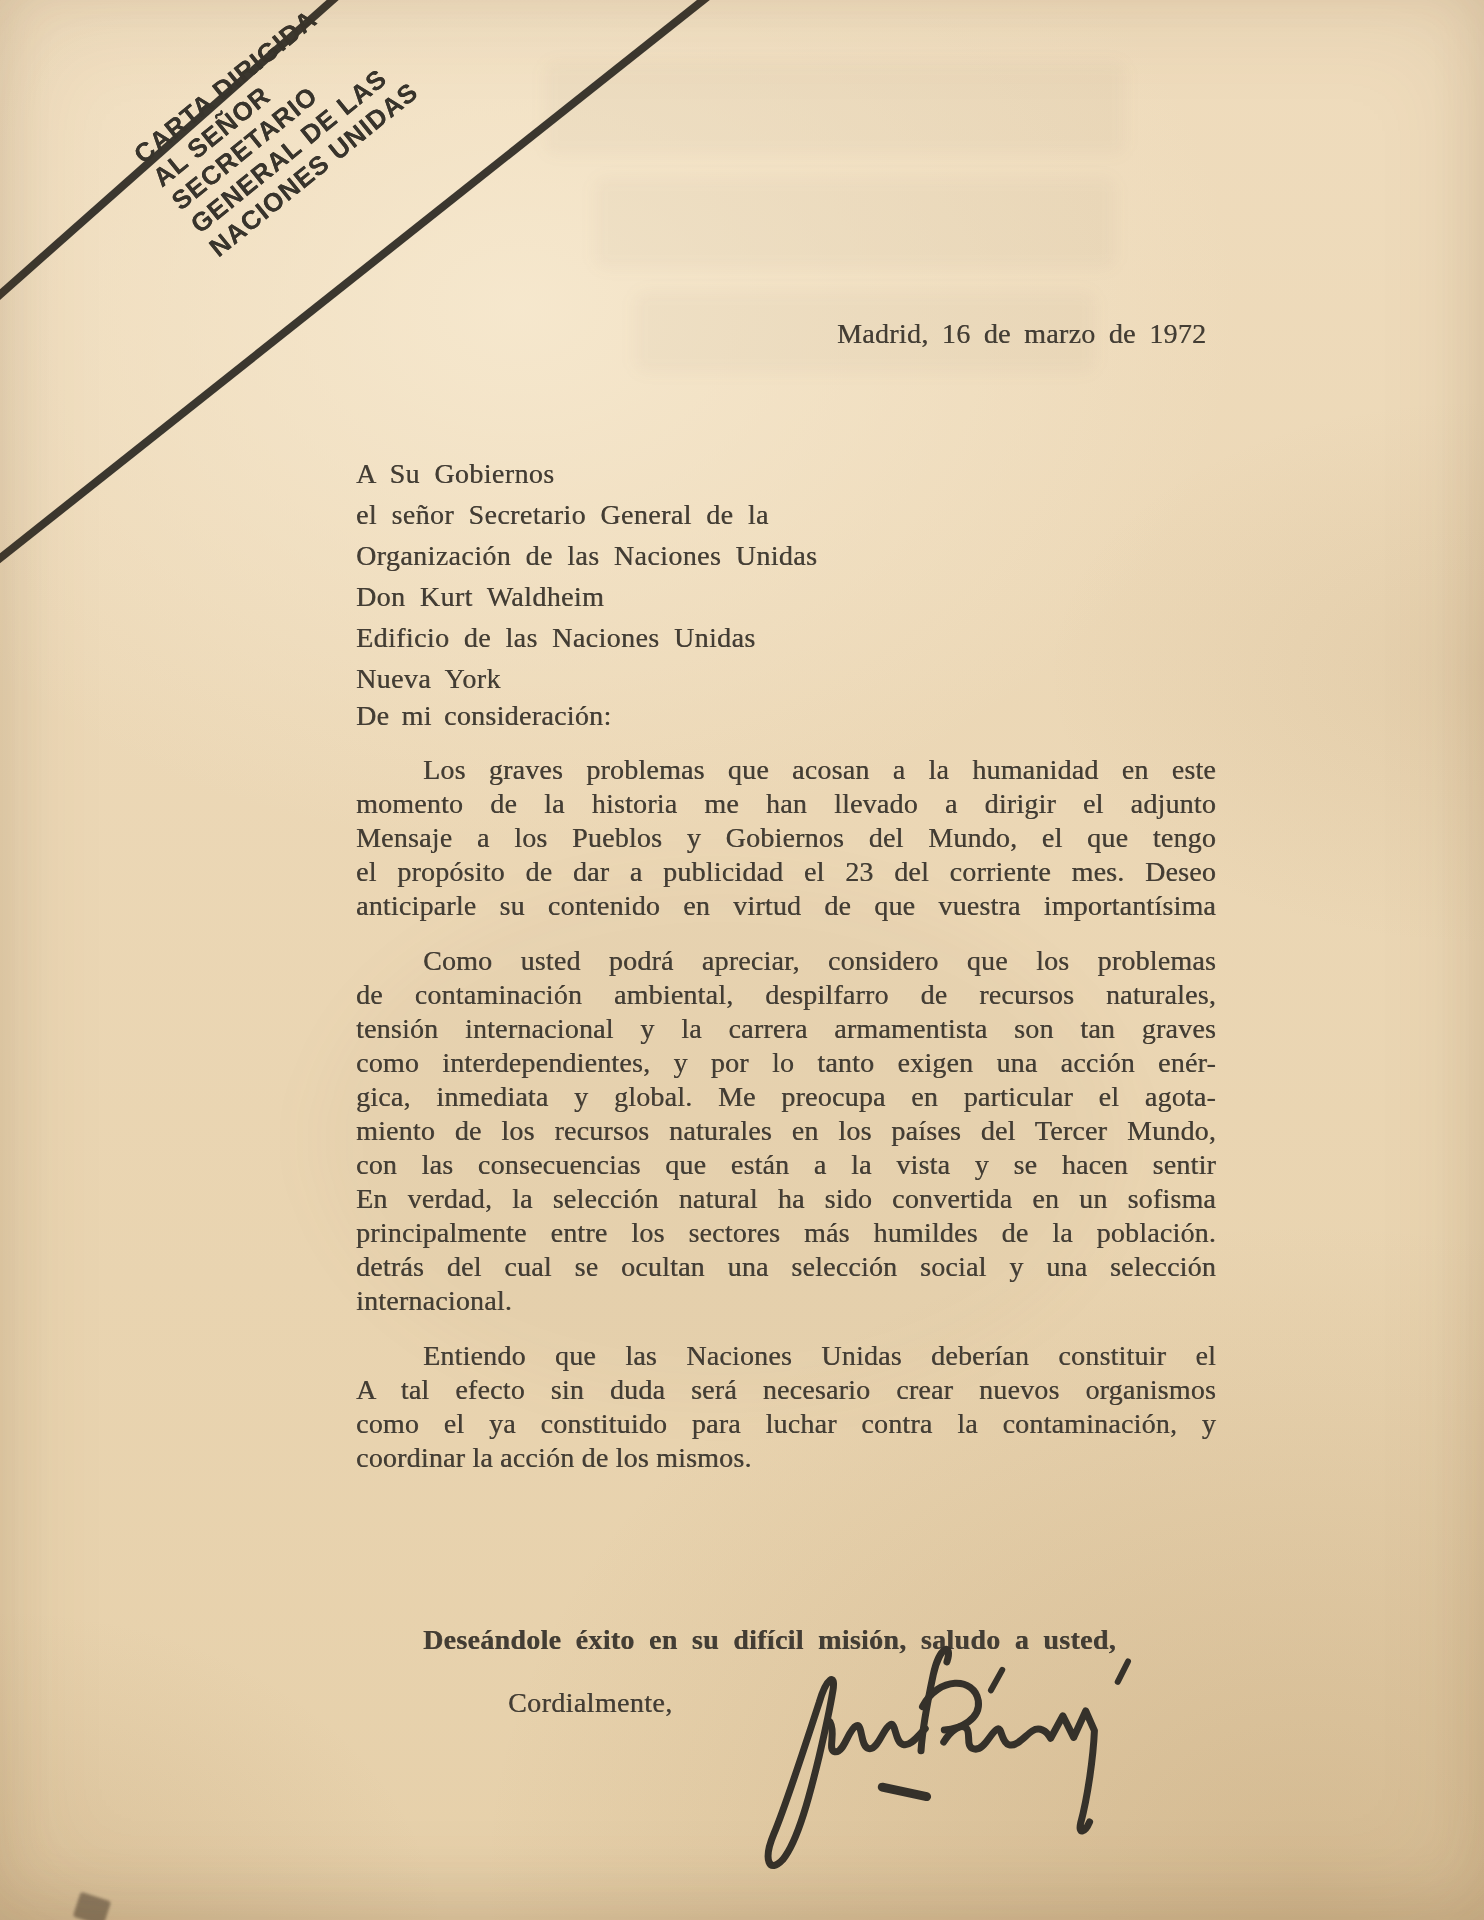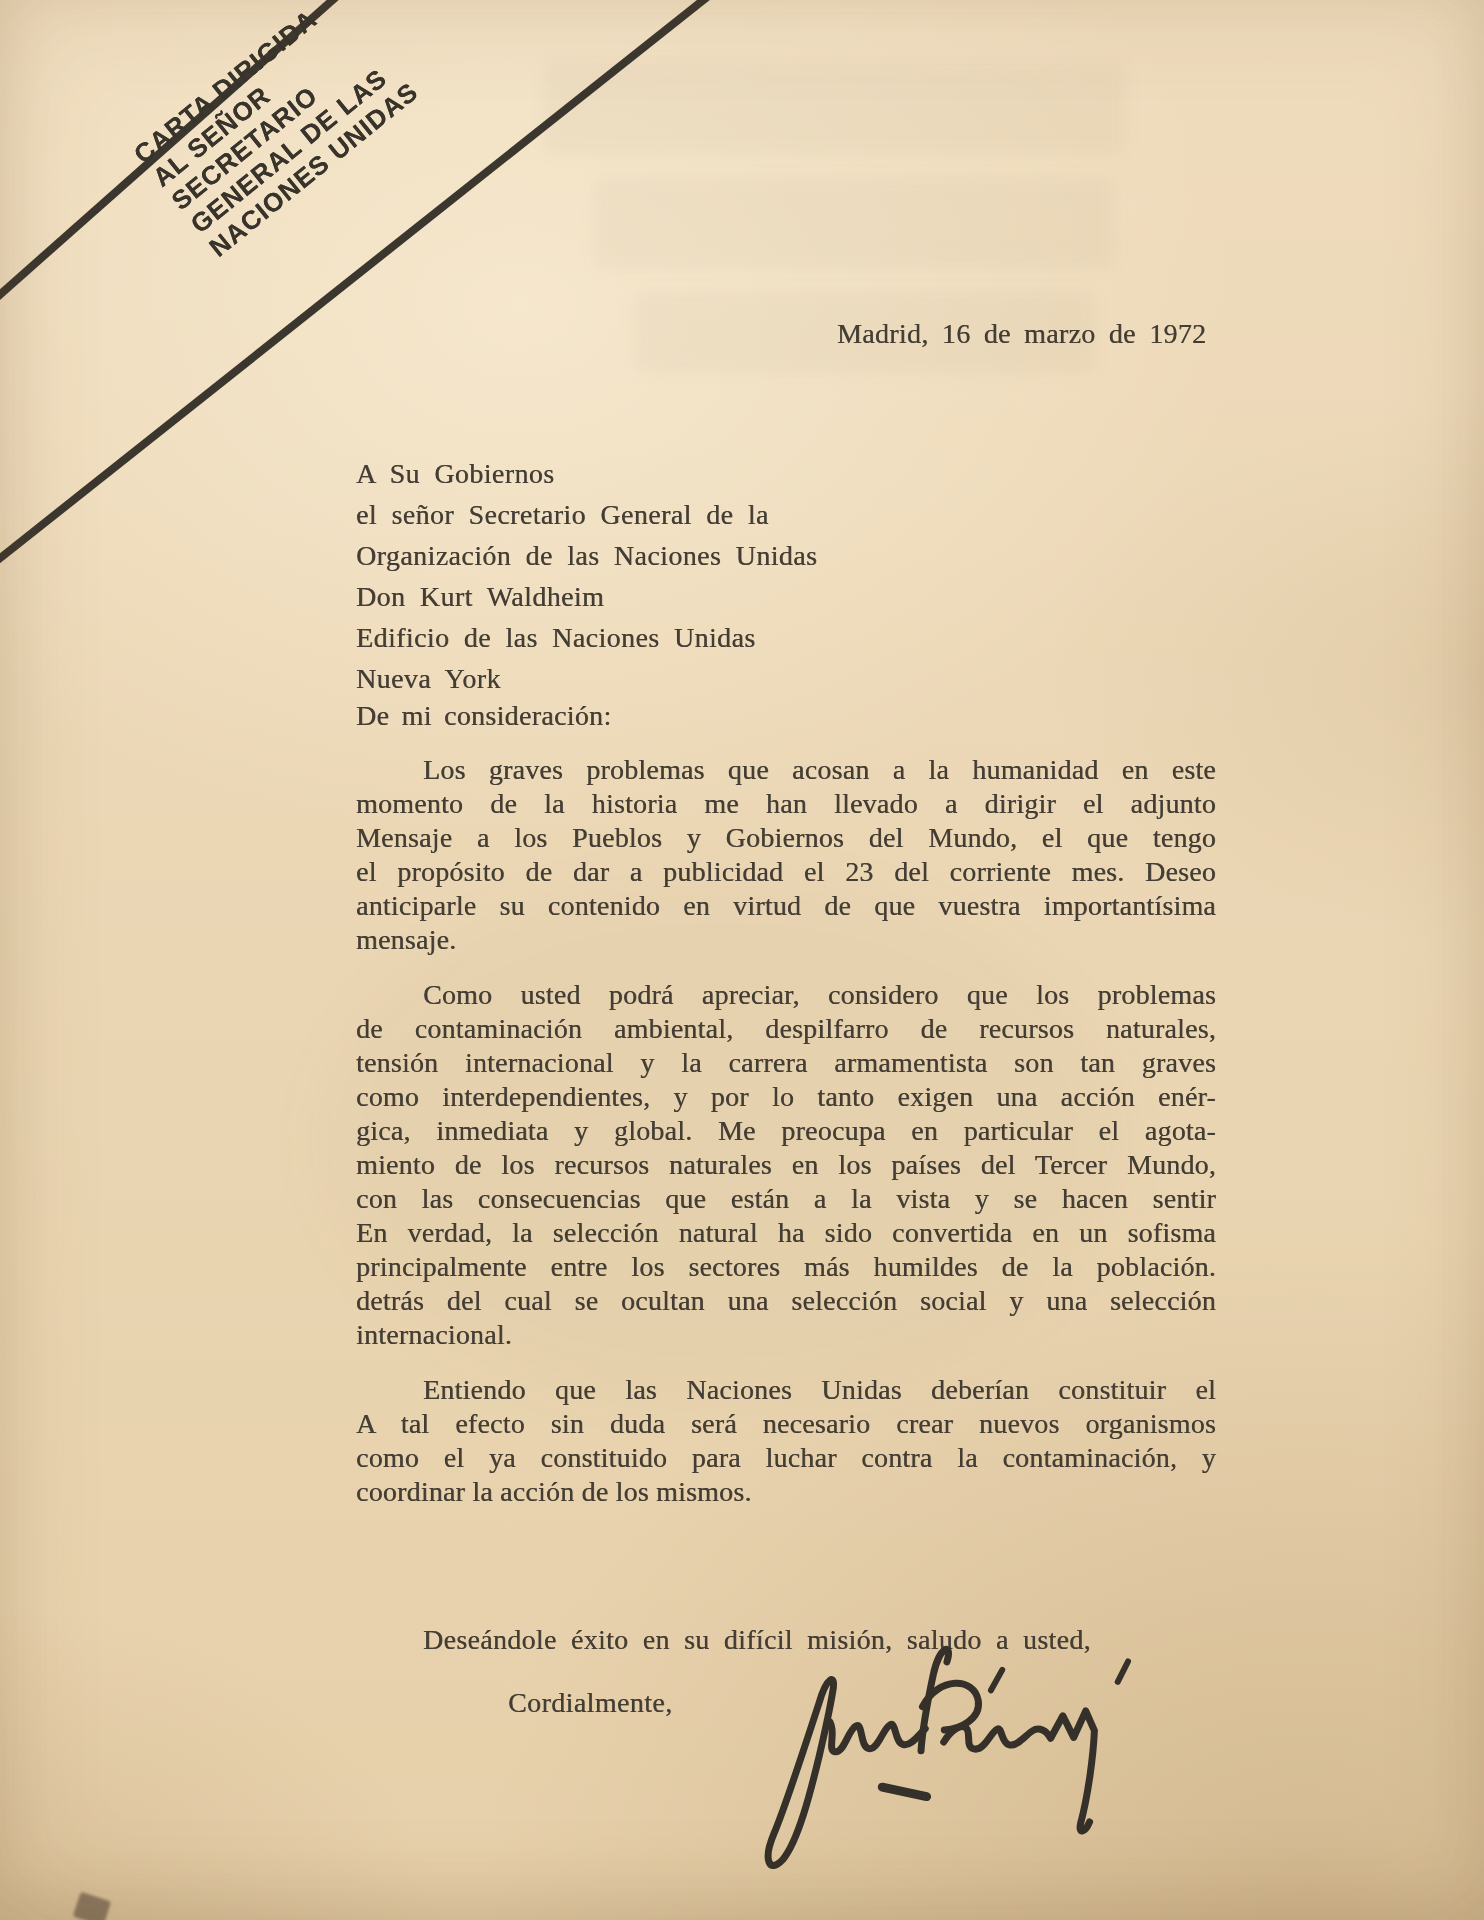--- a/index.html
+++ b/index.html
@@ -34,21 +34,21 @@
   
   .typed{text-shadow:.4px 0 0 rgba(67,61,52,.75);}
   .date{position:absolute;left:837px;top:318px;font-size:28px;word-spacing:6px;letter-spacing:.3px;}
   .recipient{position:absolute;left:356px;top:453px;font-size:28px;line-height:41px;word-spacing:7px;letter-spacing:.4px;}
   .salutation{position:absolute;left:356px;top:700px;font-size:28px;word-spacing:5px;letter-spacing:.3px;}
   .body{position:absolute;left:356px;top:741px;width:860px;font-size:28px;line-height:34px;letter-spacing:.2px;}
   .para{margin:12px 0 21px 0;}
   .bline{text-align:justify;text-align-last:justify;white-space:normal;}
   .bline.last{text-align-last:left;}
   .bline.first{text-indent:67px;}
-  .closing{position:absolute;left:356px;top:1624px;width:860px;font-size:28px;word-spacing:7px;letter-spacing:.3px;text-indent:67px;}
+  .closing{position:absolute;left:356px;top:1624px;width:860px;font-size:28px;word-spacing:7px;letter-spacing:.3px;text-indent:67px;font-weight:bold;}
   .valediction{position:absolute;left:508px;top:1687px;font-size:28px;word-spacing:5px;letter-spacing:.4px;}
   
   .signature{position:absolute;left:743px;top:1630px;transform:rotate(-2deg);}
   
   .ghost{position:absolute;background:rgba(122,96,62,.045);filter:blur(8px);border-radius:10px;pointer-events:none;}
   .smudge{position:absolute;background:rgba(120,95,60,.03);filter:blur(28px);border-radius:50%;pointer-events:none;}
   .edge-mark{position:absolute;left:76px;top:1896px;width:32px;height:26px;background:rgba(58,47,36,.5);filter:blur(1.5px);transform:rotate(18deg);border-radius:3px;}
 </style>
 </head>
 <body>
@@ -86,21 +86,20 @@
 
   <div class="salutation typed">De mi consideración:</div>
 
   <div class="body typed" id="paragraphs">
       <div class="para">
         <div class="bline first">Los graves problemas que acosan a la humanidad en este</div>
         <div class="bline">momento de la historia me han llevado a dirigir el adjunto</div>
         <div class="bline">Mensaje a los Pueblos y Gobiernos del Mundo, el que tengo</div>
         <div class="bline">el propósito de dar a publicidad el 23 del corriente mes. Deseo</div>
         <div class="bline">anticiparle su contenido en virtud de que vuestra importantísima</div>
-        <div class="bline last">mensaje.</div>
       </div>
       <div class="para">
         <div class="bline first">Como usted podrá apreciar, considero que los problemas</div>
         <div class="bline">de contaminación ambiental, despilfarro de recursos naturales,</div>
         <div class="bline">tensión internacional y la carrera armamentista son tan graves</div>
         <div class="bline">como interdependientes, y por lo tanto exigen una acción enér-</div>
         <div class="bline">gica, inmediata y global. Me preocupa en particular el agota-</div>
         <div class="bline">miento de los recursos naturales en los países del Tercer Mundo,</div>
         <div class="bline">con las consecuencias que están a la vista y se hacen sentir</div>
         <div class="bline">En verdad, la selección natural ha sido convertida en un sofisma</div>

